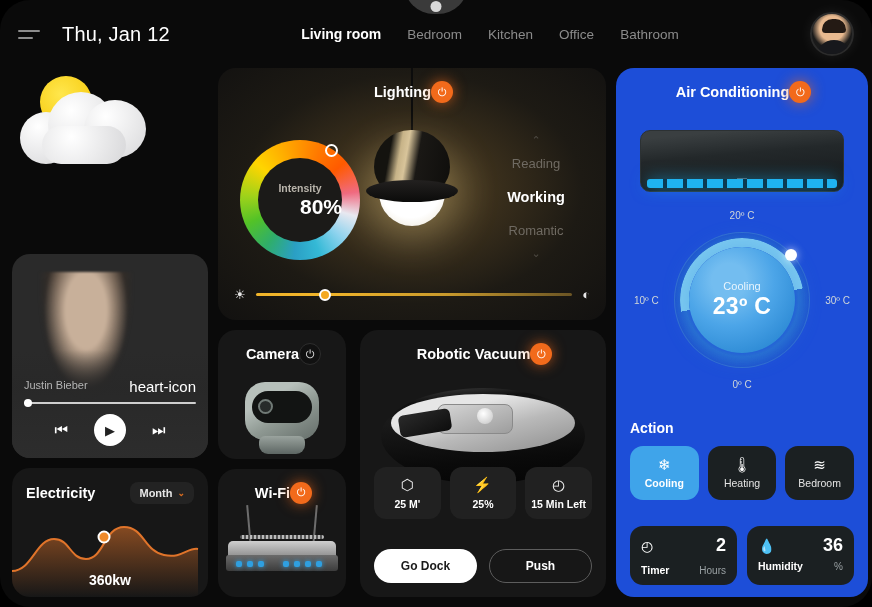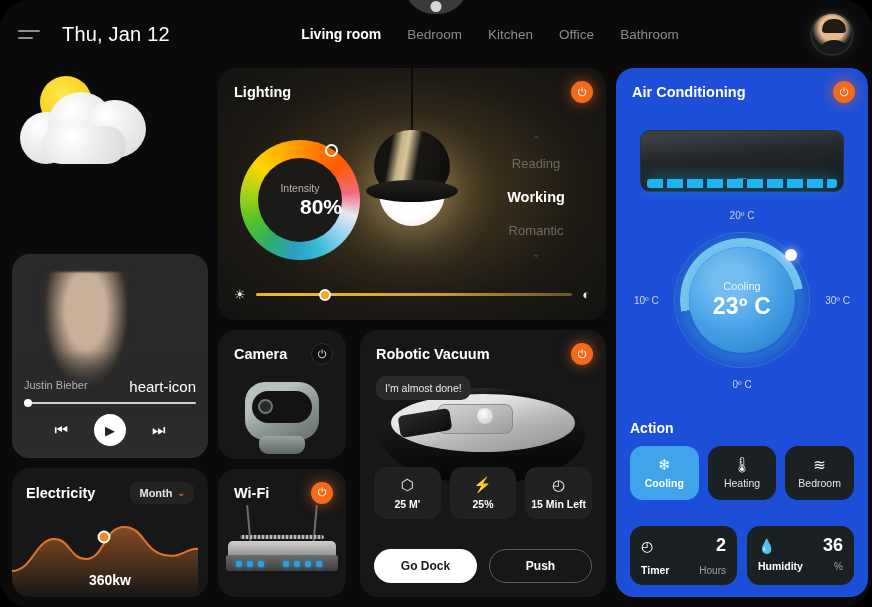--- a/index.html
+++ b/index.html
@@ -125,37 +125,37 @@
      padding:5px 9px; border-radius:8px; display:flex; align-items:center; gap:5px; cursor:pointer; }
   .chev { color:#e06f20; font-size:9px; }
   .elec-graph { position:absolute; left:0; right:0; bottom:0; height:92px; }
   .kw { position:absolute; left:0; right:0; bottom:9px; text-align:center;
      color:#fff; font-size:14px; font-weight:bold; }
 
   
   .lighting { height: 252px;
     background: radial-gradient(ellipse at 50% 48%, #5c4a27 0%, #3a2f1c 30%, #1d1a14 62%, #121110 100%); }
   .card-head { position:absolute; top:13px; left:16px; right:13px;
-     display:flex; align-items:center; justify-content:space-between; z-index:4; }
+     display:flex; align-items:center; justify-content:center; z-index:4; }
   .card-title { color:#fff; font-size:14.5px; font-weight:bold; }
   .pwr { width:22px; height:22px; border-radius:50%; display:flex; align-items:center;
      justify-content:center; font-size:11px; cursor:pointer; }
   .pwr.on { background:#f26a1b; color:#fff; box-shadow:0 0 14px rgba(242,106,27,.7); }
   .pwr.off { background:#111; color:#e0e0e0; border:1px solid #2e2e2e; }
 
   .dial-wrap { position:absolute; left:22px; top:72px; width:120px; height:120px; }
   .dial { width:120px; height:120px; border-radius:50%;
     background: conic-gradient(from 20deg,
       #ff7a00 0deg, #ff5a00 30deg, #f06a80 62deg, #e8e8f0 86deg,
       #8fd3ee 112deg, #34b9d6 140deg, #2a9fc4 166deg, #2fae6a 196deg,
       #53c227 226deg, #9ed21a 254deg, #ffd500 290deg, #ffab00 322deg, #ff7a00 360deg);
   }
   .dial-inner { position:absolute; inset:18px; border-radius:50%; background:#1b1a18;
     display:flex; flex-direction:column; align-items:center; justify-content:center; }
-  .dial-lab { color:#b9b4ab; font-size:10.5px; }
+  .dial-lab { color:#b9b4ab; font-size:10.5px;font-weight:bold; }
   .dial-val { color:#fff; font-size:21px; font-weight:bold; margin-top:1px;margin-left:42px; }
   .dial-knob { position:absolute; right:22px; top:4px; width:13px; height:13px;
     border-radius:50%; border:2.5px solid #fff; background:transparent; cursor:pointer; }
 
   .lamp { position:absolute; left:50%; top:0; transform:translateX(-50%); width:140px; height:180px; }
   .lamp-cord { position:absolute; left:50%; top:0; width:2px; height:66px;
      background:#0c0c0c; transform:translateX(-50%); }
   .lamp-shade { position:absolute; left:50%; top:62px; transform:translateX(-50%);
      width:76px; height:66px; border-radius:38px 38px 30px 30px;
      background: linear-gradient(100deg, #14130f 0 22%, #c7b388 34%, #d8c49a 42%, #1a1815 56%, #0e0d0b 100%);
@@ -458,21 +458,20 @@
               </div>
             </div>
           </div>
         </div>
 
         <div class="card vacuum">
           <div class="card-head">
             <div class="card-title">Robotic Vacuum</div>
             <div class="pwr on">⏻</div>
           </div>
-          <div class="bubble">I'm almost done!</div>
           <div class="vac-art">
             <div class="vac-body"></div>
             <div class="vac-top"></div>
             <div class="vac-bin"></div>
             <div class="vac-btn"></div>
             <div class="vac-bar"></div>
           </div>
 
           <div class="chips">
             <div class="chip">

